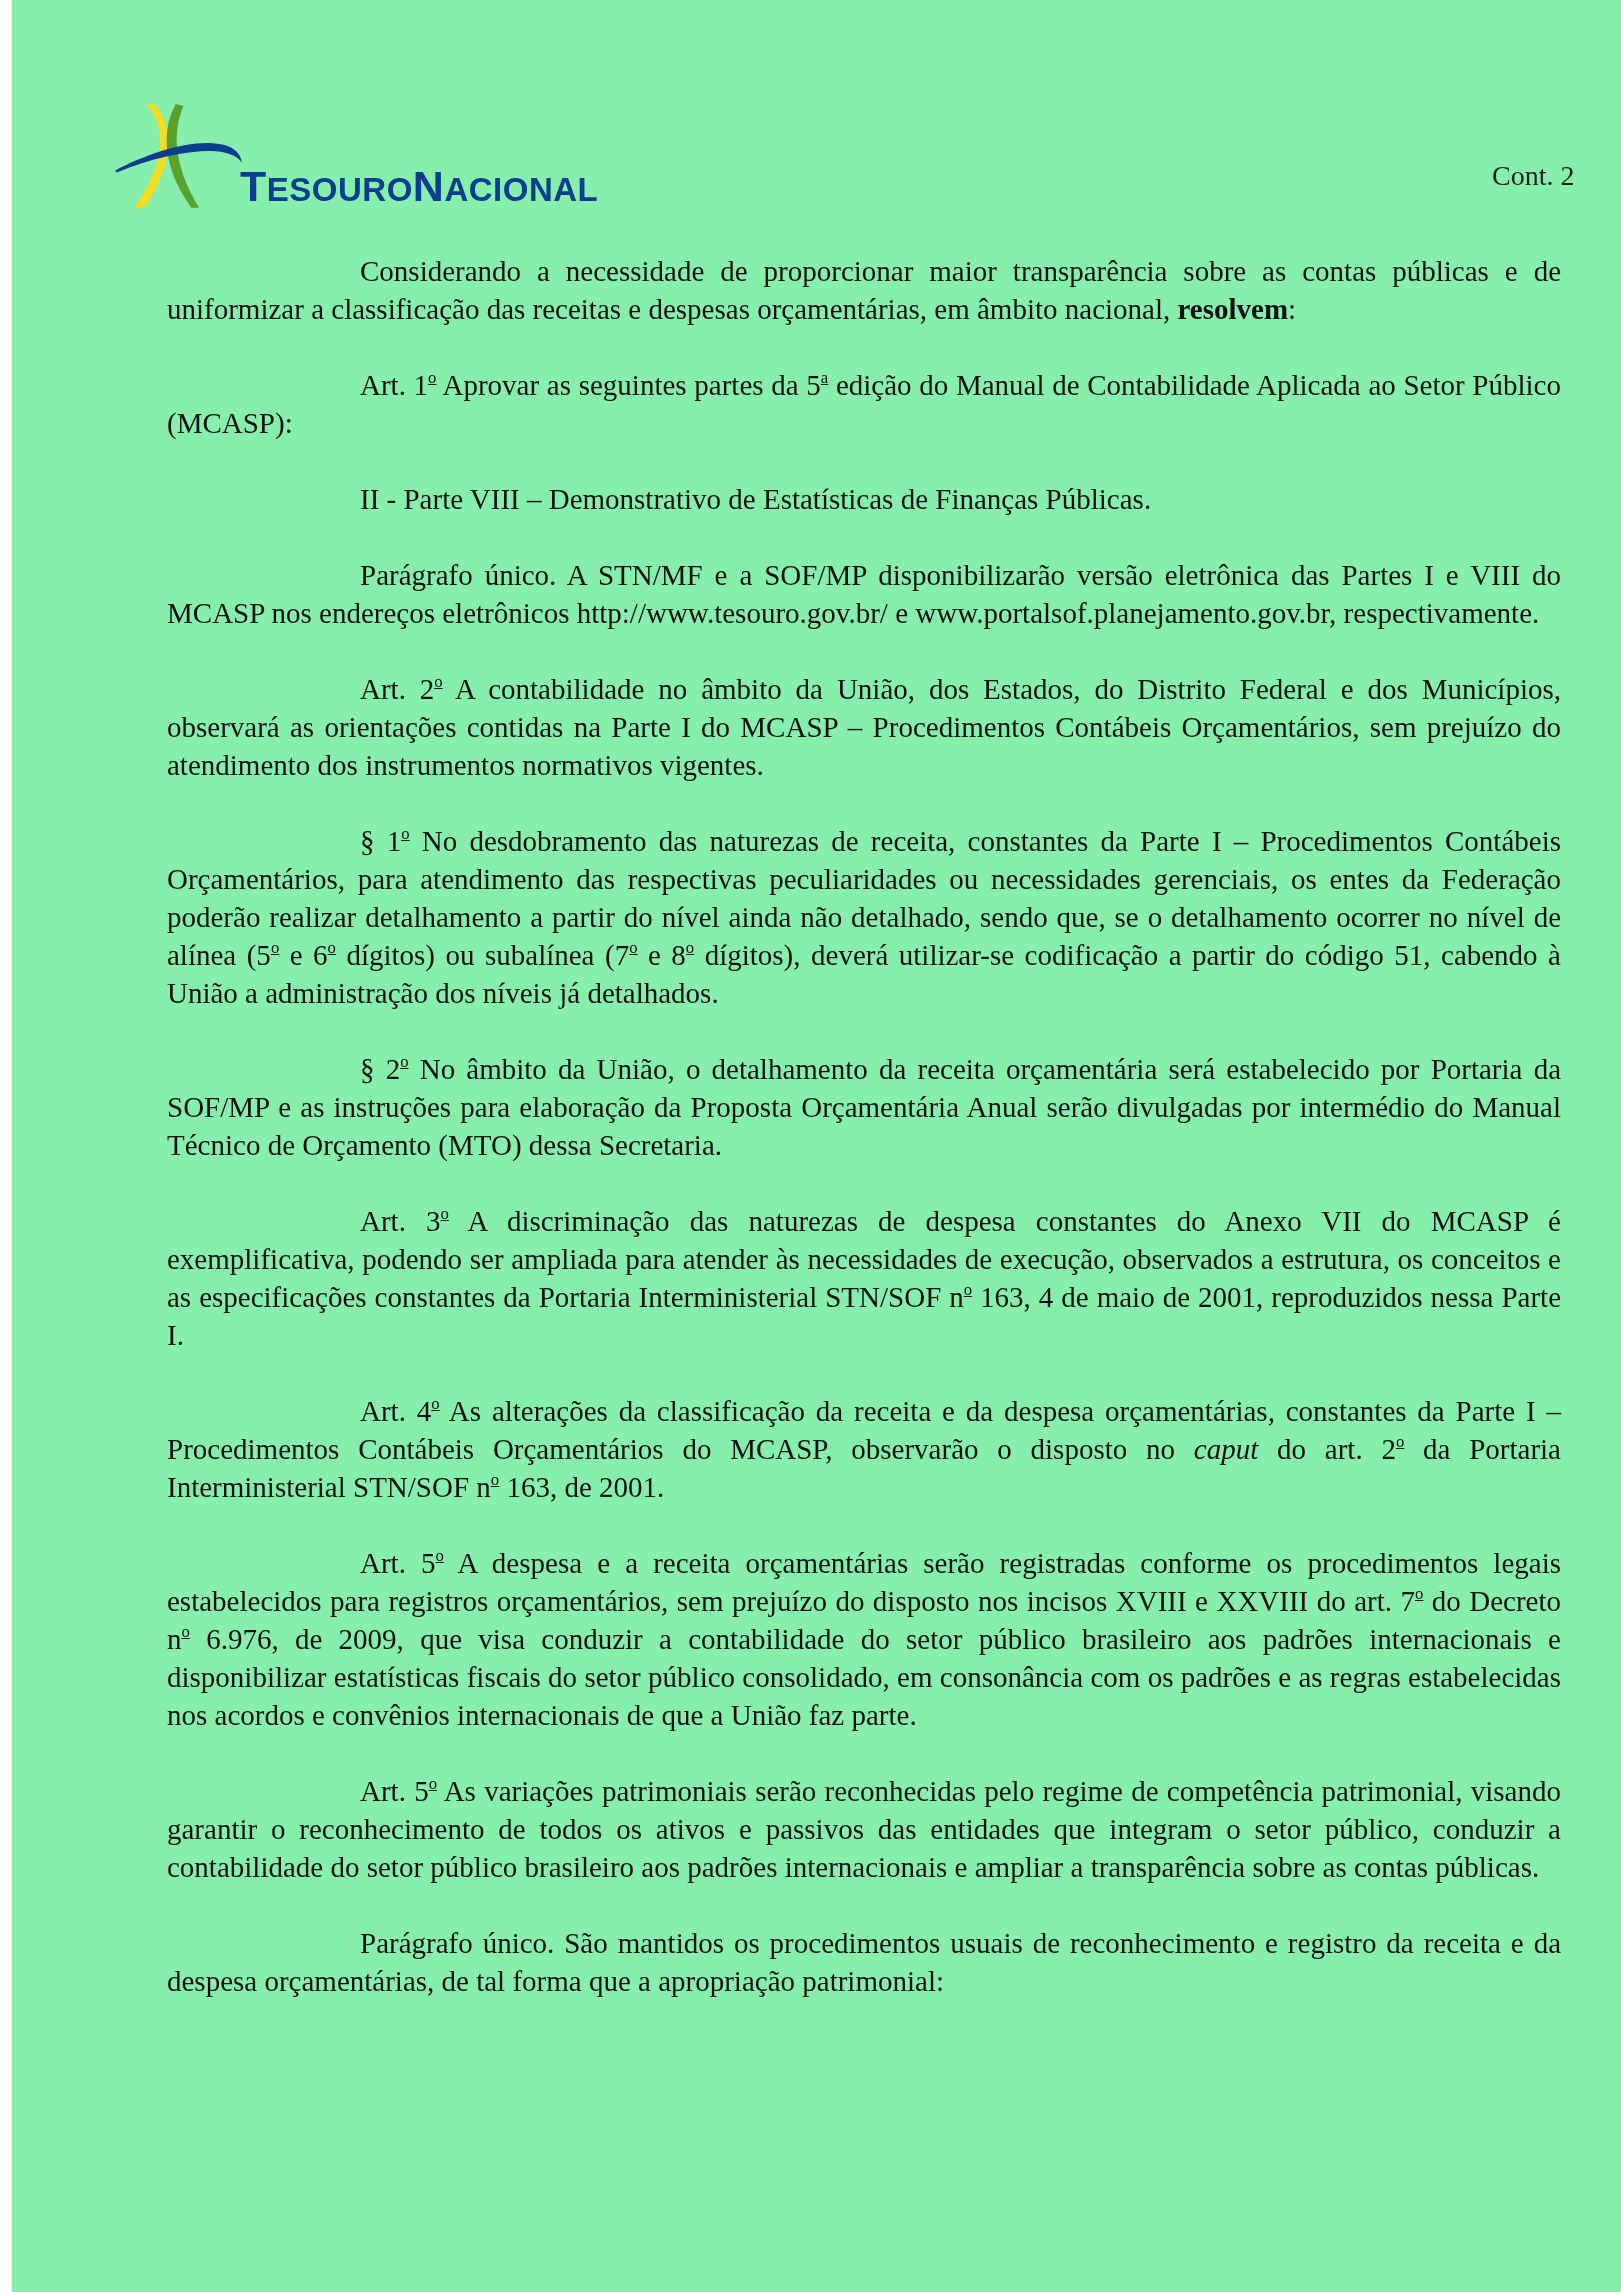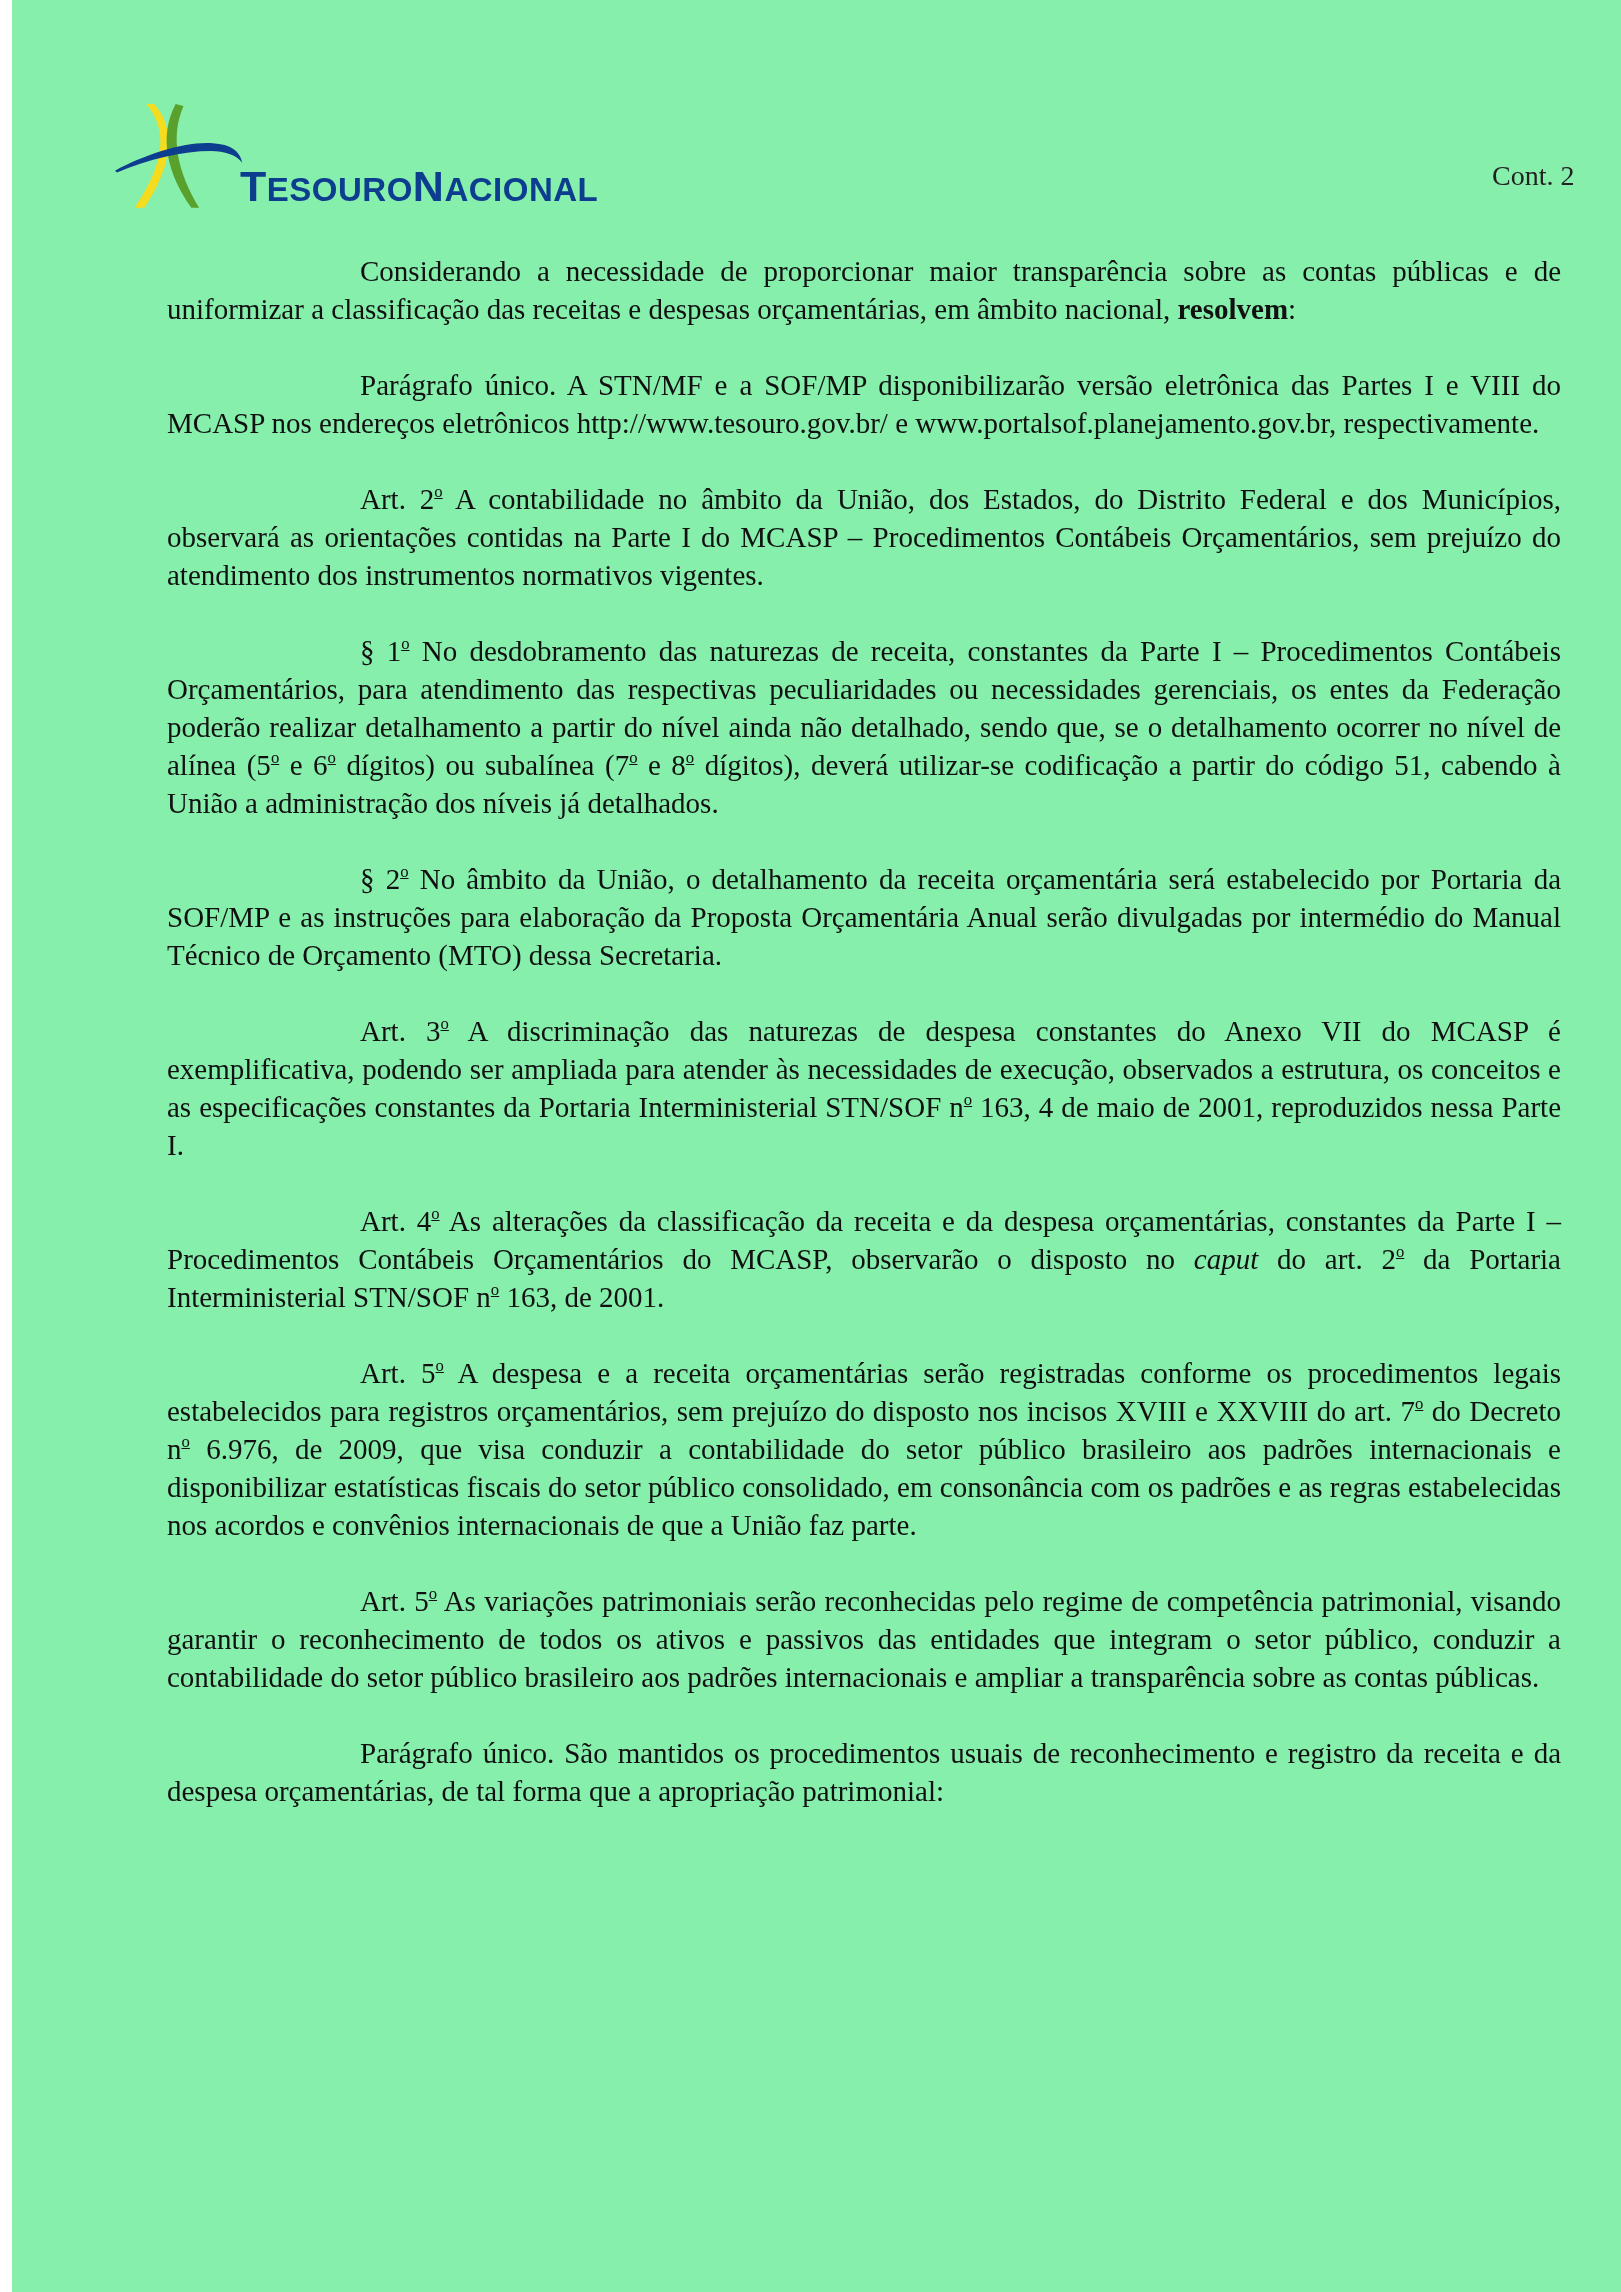--- a/index.html
+++ b/index.html
@@ -50,22 +50,24 @@
     </svg>
     <div class="logo-text"><span class="big">T</span><span class="sc">ESOURO</span><span class="big">N</span><span class="sc">ACIONAL</span></div>
   </div>
 
   <div class="cont">Cont. 2</div>
 
   <div class="body">
 
     <p class="p"><span>Considerando a necessidade de proporcionar maior transparência sobre as contas públicas e de uniformizar a classificação das receitas e despesas orçamentárias, em âmbito nacional, </span><b>resolvem</b><span>:</span></p>
 
+    <p class="p"><span>Art. 1</span><sup>o</sup><span> Aprovar as seguintes partes da 5</span><sup>a</sup><span> edição do Manual de Contabilidade Aplicada ao Setor Público (MCASP):</span></p>
 
 
+    <p class="p item">II - Parte VIII – Demonstrativo de Estatísticas de Finanças Públicas.</p>
 
     <p class="p">Parágrafo único. A STN/MF e a SOF/MP disponibilizarão versão eletrônica das Partes I e VIII do MCASP nos endereços eletrônicos http://www.tesouro.gov.br/ e www.portalsof.planejamento.gov.br, respectivamente.</p>
 
     <p class="p"><span>Art. 2</span><sup>o</sup><span> A contabilidade no âmbito da União, dos Estados, do Distrito Federal e dos Municípios, observará as orientações contidas na Parte I do MCASP – Procedimentos Contábeis Orçamentários, sem prejuízo do atendimento dos instrumentos normativos vigentes.</span></p>
 
     <p class="p"><span>§ 1</span><sup>o</sup><span> No desdobramento das naturezas de receita, constantes da Parte I – Procedimentos Contábeis Orçamentários, para atendimento das respectivas peculiaridades ou necessidades gerenciais, os entes da Federação poderão realizar detalhamento a partir do nível ainda não detalhado, sendo que, se o detalhamento ocorrer no nível de alínea (5</span><sup>o</sup><span> e 6</span><sup>o</sup><span> dígitos) ou subalínea (7</span><sup>o</sup><span> e 8</span><sup>o</sup><span> dígitos), deverá utilizar-se codificação a partir do código 51, cabendo à União a administração dos níveis já detalhados.</span></p>
 
     <p class="p"><span>§ 2</span><sup>o</sup><span> No âmbito da União, o detalhamento da receita orçamentária será estabelecido por Portaria da SOF/MP e as instruções para elaboração da Proposta Orçamentária Anual serão divulgadas por intermédio do Manual Técnico de Orçamento (MTO) dessa Secretaria.</span></p>
 
     <p class="p"><span>Art. 3</span><sup>o</sup><span> A discriminação das naturezas de despesa constantes do Anexo VII do  MCASP é exemplificativa, podendo ser ampliada para atender às necessidades de execução, observados a estrutura, os conceitos e as especificações constantes da Portaria Interministerial STN/SOF n</span><sup>o</sup><span> 163, 4 de maio de 2001, reproduzidos nessa Parte I.</span></p>

